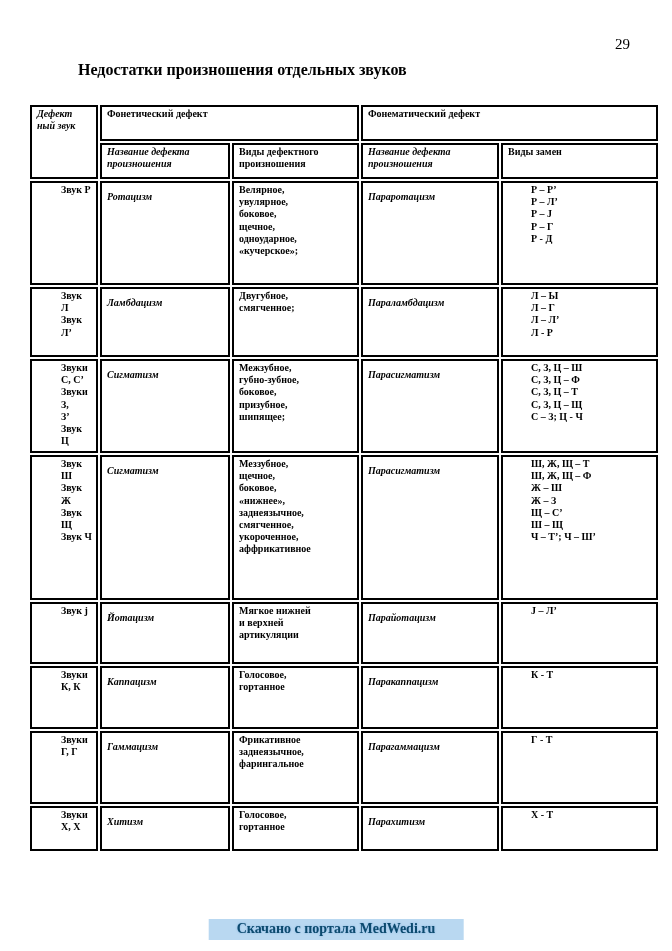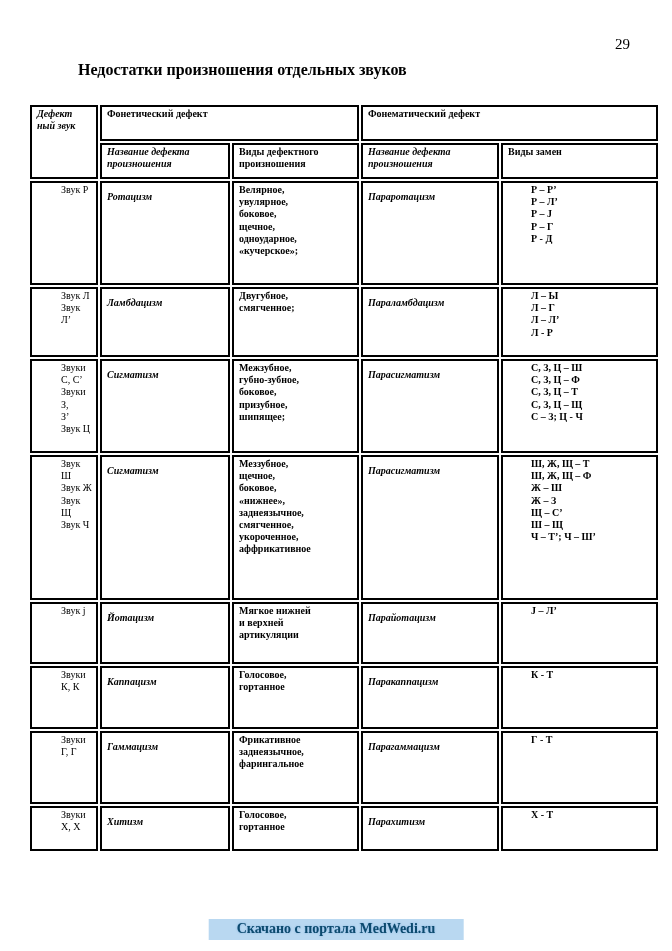--- a/index.html
+++ b/index.html
@@ -36,21 +36,21 @@
     text-align:left;
     white-space:pre-line;
     overflow:hidden;
   }
   tr.hrow1 { height:36px; }
   tr.hrow2 { height:36px; }
   .h-sound  { font-weight:bold; font-style:italic; }
   .h-group  { font-weight:bold; }
   .h-name   { font-weight:bold; font-style:italic; }
   .h-kind   { font-weight:bold; }
-  .c-sound  { font-weight:normal;padding-left:29px; }
+  .c-sound  { font-weight:bold;padding-left:29px; }
   .c-name   { font-weight:bold; font-style:italic; padding-top:8px; }
   .c-types  { font-weight:bold; }
   .c-subs   { font-weight:bold;padding-left:28px; }
   .watermark {
     position:absolute;
     left:50%; transform:translateX(-50%);
     top:919px;
     padding:2px 28px 3px 28px;
     font-weight:bold;
     font-size:14px;

